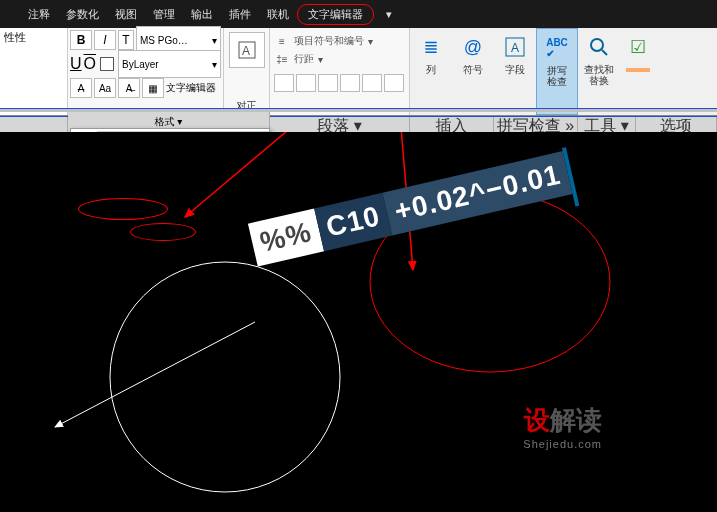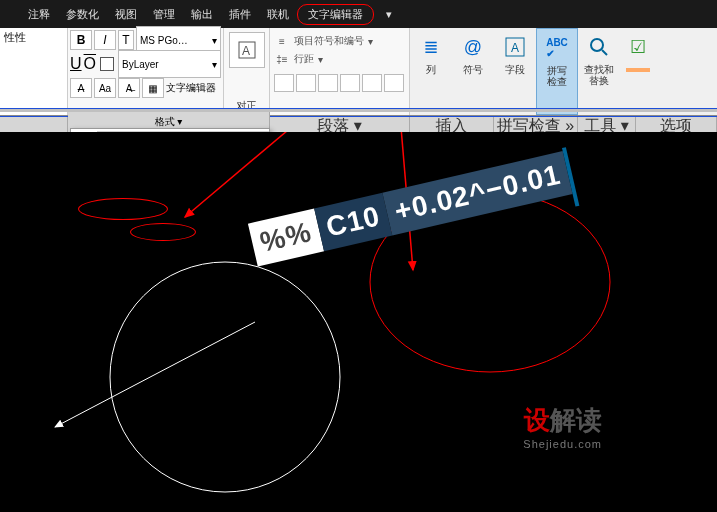--- a/index.html
+++ b/index.html
@@ -190,21 +190,21 @@
   <div style="width:156px;"></div>
   <div style="width:46px;"></div>
   <div style="width:140px;">段落 ▾</div>
   <div style="width:84px;">插入</div>
   <div style="width:84px;">拼写检查 »</div>
   <div style="width:58px;">工具 ▾</div>
   <div style="flex:1;">选项</div>
 </div>
 <div class="group-bar" style="position:absolute;top:108px;left:0;right:0;height:4px;background:#c0c0c0;"></div>
 
-<div style="position:absolute;top:112px;left:68px;width:202px;height:20px;background:#d6d6d6;border-right:1px solid #aaa;display:flex;align-items:center;justify-content:center;font-size:10px;font-family:Liberation Serif, serif;">格式 ▾</div>
+<div style="position:absolute;top:112px;left:68px;width:202px;height:20px;background:#d6d6d6;border-right:1px solid #aaa;display:flex;align-items:center;justify-content:center;font-size:10px;">格式 ▾</div>
 
 <div class="dropdown">
   <div class="drow">
     <div class="dlabel">O/</div>
     <div class="dinput">0</div>
     <div class="dspin">
         <span>▲</span>
         <span>▼</span>
       </div>
   </div>

